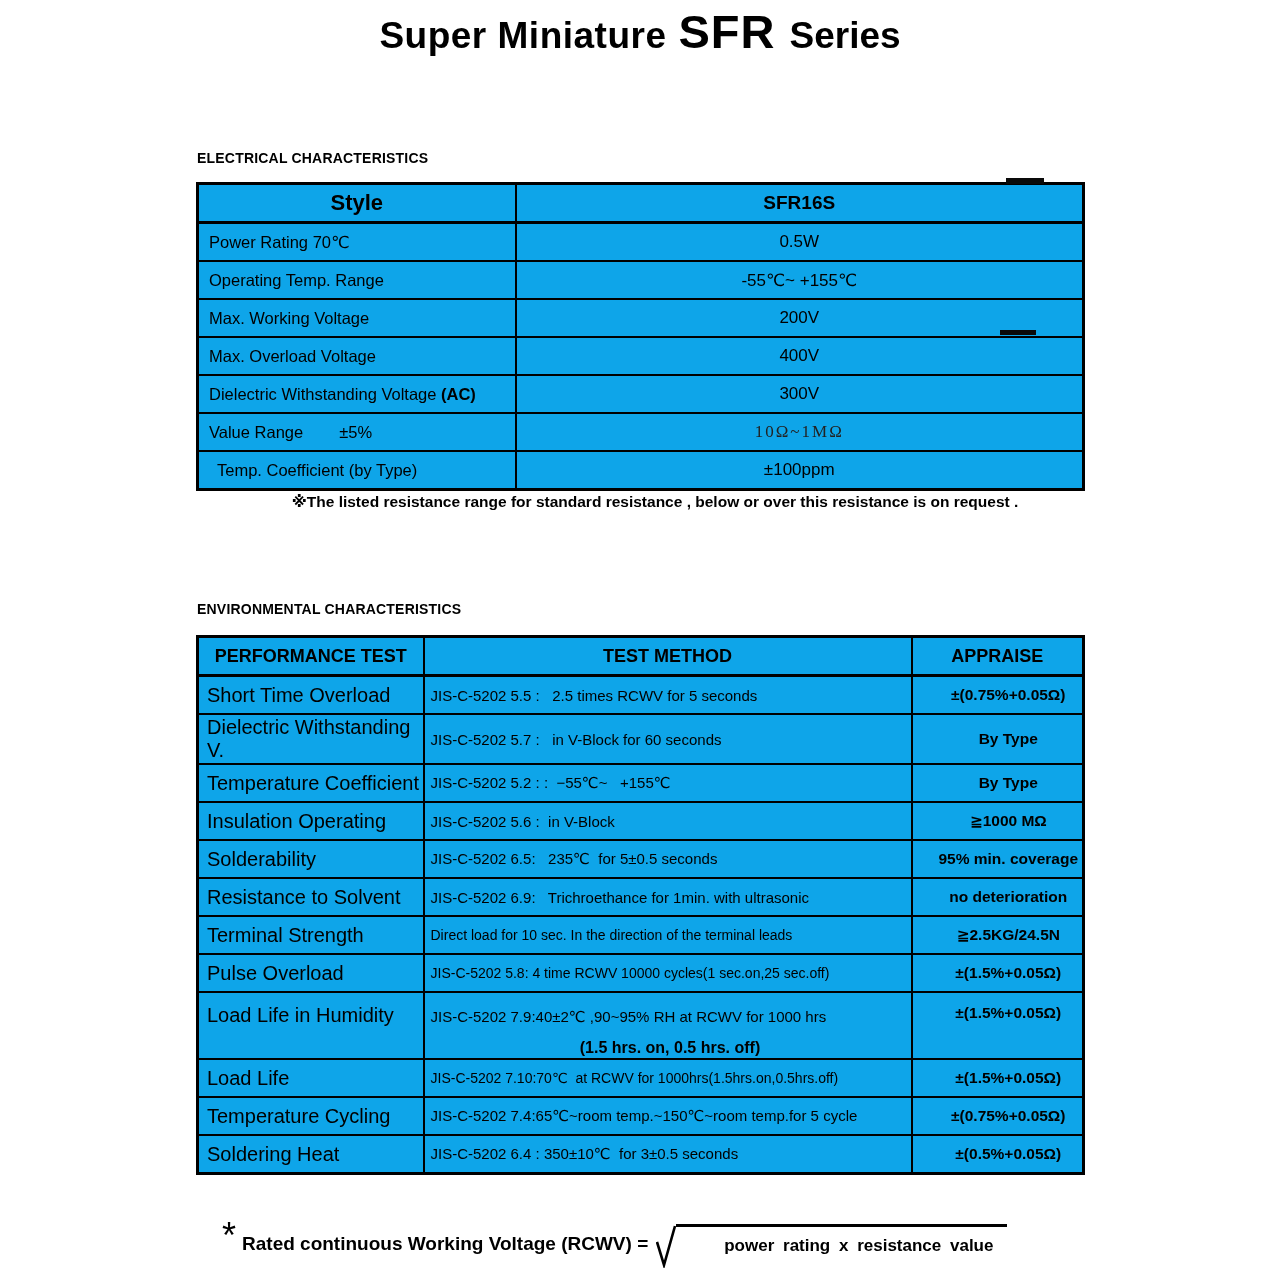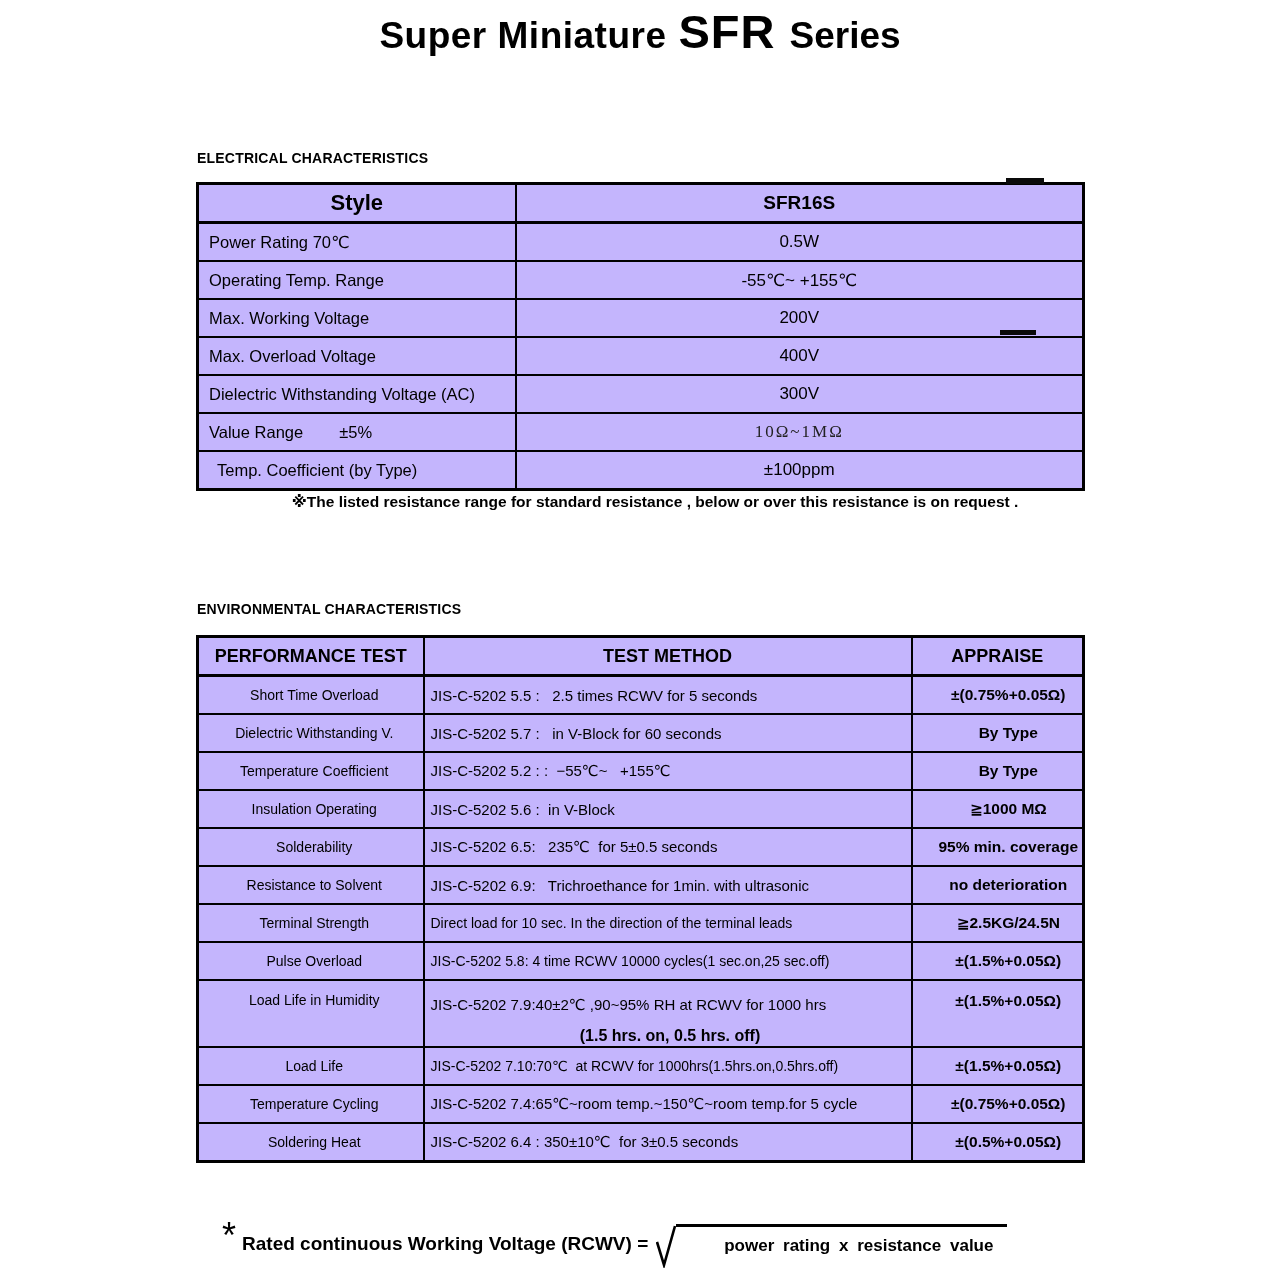--- a/index.html
+++ b/index.html
@@ -11,51 +11,51 @@
   .title .t1{font-size:37px;font-weight:700;letter-spacing:.5px;}
   .title .t2{font-size:47px;font-weight:700;margin:0 14px 0 12px;letter-spacing:1px;}
   .title .t3{font-size:37px;font-weight:700;}
 
   
   .sec-h{position:absolute;font-size:14px;font-weight:700;letter-spacing:.2px;}
   #elec-h{left:197px;top:150px;}
   #env-h{left:197px;top:601px;}
 
   
-  table{border-collapse:collapse;table-layout:fixed;position:absolute;background:#c4b5fd;}
+  table{border-collapse:collapse;table-layout:fixed;position:absolute;background:#0ea5e9;}
   th,td{border:2px solid #000;overflow:hidden;}
   table{border:3px solid #000;}
   th{border-bottom:3px solid #000;}
 
   
   #elec-table{left:196px;top:182px;width:886px;}
   #elec-table .c1{width:318px;}
   #elec-table .c2{width:568px;}
   #elec-table th{height:34px;}
   #elec-table td{height:34px;}
   #elec-table th.style-h{font-size:22px;font-weight:700;text-align:center;}
   #elec-table th.sfr-h{font-size:19px;font-weight:700;text-align:center;}
   td.lbl{font-size:16.5px;text-align:left;padding-left:10px;}
-  td.lbl .bold{font-weight:400;}
+  td.lbl .bold{font-weight:700;}
   td.lbl .pct{margin-left:36px;}
   td.lbl.indent{padding-left:18px;}
   td.val{font-size:17px;text-align:center;}
   td.val.serif{font-family:"Liberation Serif","DejaVu Serif",serif;letter-spacing:2px;color:#222;}
 
   .note{position:absolute;left:212px;top:493px;width:886px;text-align:center;
         font-weight:700;font-size:15.5px;}
 
   
   #env-table{left:196px;top:635px;width:886px;}
   #env-table .e1{width:226px;}
   #env-table .e2{width:488px;}
   #env-table .e3{width:172px;}
   #env-table th{height:34px;font-size:18px;font-weight:700;text-align:center;}
   #env-table td{height:34px;}
-  td.test{font-size:14px;text-align:center;padding-left:8px;}
+  td.test{font-size:20px;text-align:left;padding-left:8px;}
   td.method{font-size:15px;text-align:left;padding-left:6px;}
   td.method.m-sm{font-size:14px;}
   td.appraise{font-weight:700;font-size:15.5px;text-align:center;padding-left:23px;}
   tr.tall td{height:72px;vertical-align:top;}
   tr.tall td.test,tr.tall td.appraise{padding-top:11px;}
   tr.tall td.method .line1{padding-top:14px;}
   tr.tall td.method .line2{margin-top:13px;text-align:center;font-weight:700;font-size:16px;}
 
   
   .footer{position:absolute;left:222px;top:1218px;display:flex;align-items:flex-start;}

